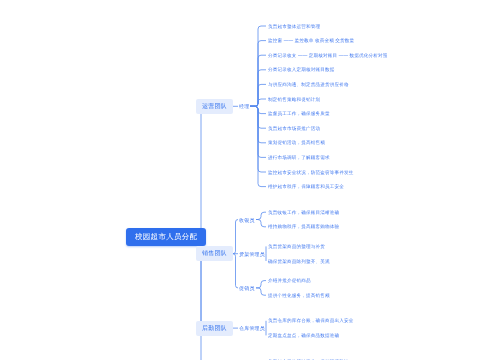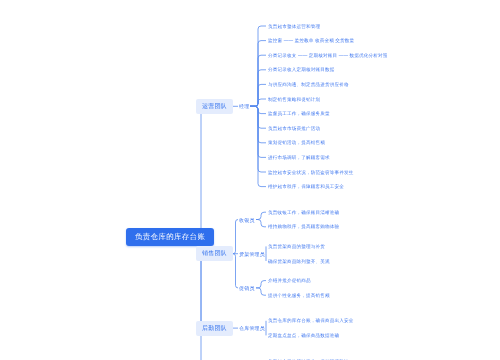--- a/index.html
+++ b/index.html
@@ -80,21 +80,21 @@
       <path d="M256,287.9 L258,287.9 Q261,287.9 261,290.9 L261,292.2 Q261,295.2 264,295.2 L266,295.2" fill="none" stroke="#5b8def" stroke-width="0.8"></path>
       <path d="M206,237.3 L198,237.3 Q201,237.3 201,240.3 L201,325.1 Q201,328.1 204,328.1 L196,328.1" fill="none" stroke="#5b8def" stroke-width="0.8"></path>
       <path d="M233,328.1 L238,328.1" fill="none" stroke="#5b8def" stroke-width="0.8"></path>
       <path d="M266,328.1 L266,328.1 Q266,328.1 266,328.1 L266,320.8 Q266,320.8 266,320.8 L266,320.8" fill="none" stroke="#5b8def" stroke-width="0.8"></path>
       <path d="M266,328.1 L266,328.1 Q266,328.1 266,328.1 L266,335.40000000000003 Q266,335.40000000000003 266,335.40000000000003 L266,335.40000000000003" fill="none" stroke="#5b8def" stroke-width="0.8"></path>
       <path d="M206,237.3 L198,237.3 Q201,237.3 201,240.3 L201,365.30000000000007 Q201,368.30000000000007 204,368.30000000000007 L196,368.30000000000007" fill="none" stroke="#5b8def" stroke-width="0.8"></path>
       <path d="M233,368.30000000000007 L238,368.30000000000007" fill="none" stroke="#5b8def" stroke-width="0.8"></path>
       <path d="M256,368.30000000000007 L258,368.30000000000007 Q261,368.30000000000007 261,365.30000000000007 L261,364.00000000000006 Q261,361.00000000000006 264,361.00000000000006 L266,361.00000000000006" fill="none" stroke="#5b8def" stroke-width="0.8"></path>
       <path d="M256,368.30000000000007 L258,368.30000000000007 Q261,368.30000000000007 261,371.30000000000007 L261,372.6000000000001 Q261,375.6000000000001 264,375.6000000000001 L266,375.6000000000001" fill="none" stroke="#5b8def" stroke-width="0.8"></path>
     </svg>
-<div class="node root" style="left: 126px; visibility: visible; top: 228.3px;">负责仓库的库存台账</div>
+<div class="node root" style="left: 126px; visibility: visible; top: 228.3px;">校园超市人员分配</div>
     <div class="node lvl2" style="left: 196px; visibility: visible; top: 98.8px;">运营团队</div>
     <div class="node lvl3" style="left: 239px; visibility: visible; top: 103.3px;">经理</div>
     <div class="node leaf" style="left: 268px; visibility: visible; top: 23.5px;">负责超市整体运营和管理</div>
     <div class="node leaf" style="left: 268px; visibility: visible; top: 38.1px;">监控窗 —— 监控教单 收费金额 交货数量</div>
     <div class="node leaf" style="left: 268px; visibility: visible; top: 52.7px;">分类记录收支 —— 定期核对账目 —— 数据优化分析对照</div>
     <div class="node leaf" style="left: 268px; visibility: visible; top: 67.3px;">分类记录收入定期核对账目数据</div>
     <div class="node leaf" style="left: 268px; visibility: visible; top: 81.9px;">与供应商沟通、制定货品进货供应价格</div>
     <div class="node leaf" style="left: 268px; visibility: visible; top: 96.5px;">制定销售策略和促销计划</div>
     <div class="node leaf" style="left: 268px; visibility: visible; top: 111.1px;">监督员工工作，确保服务质量</div>
     <div class="node leaf" style="left: 268px; visibility: visible; top: 125.7px;">负责超市市场费推广活动</div>

